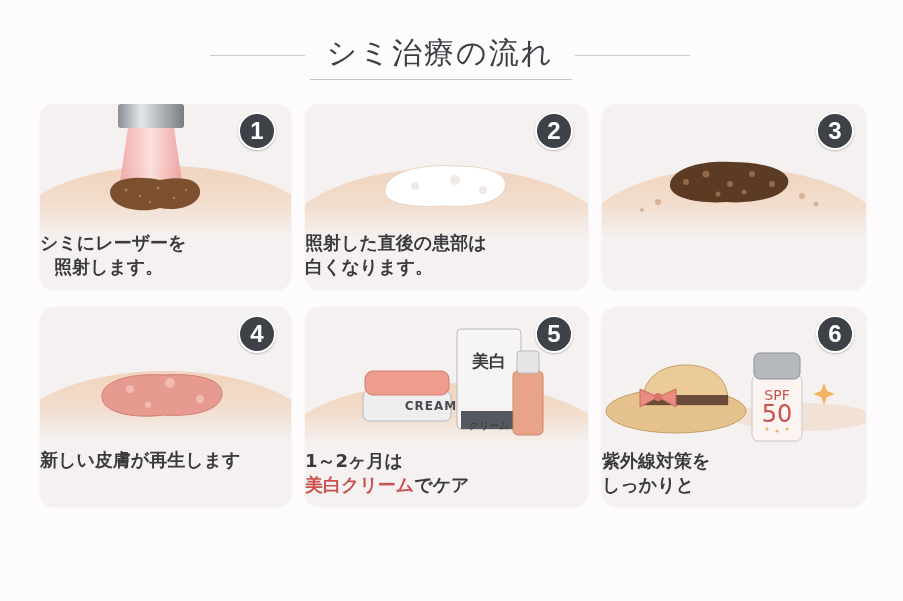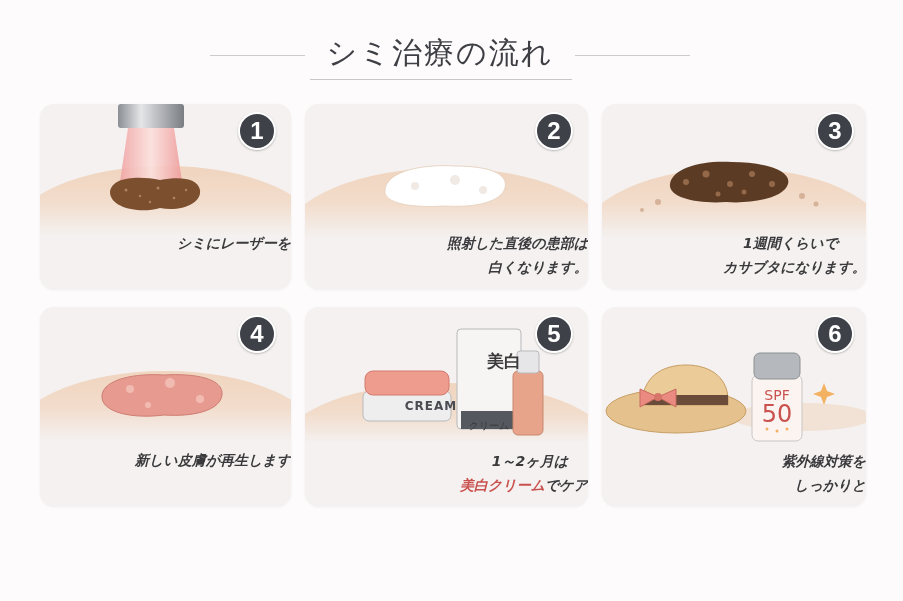--- a/index.html
+++ b/index.html
@@ -32,22 +32,22 @@
       overflow: hidden;
     }
     .badge {
       position: absolute; width: 38px; height: 38px; border-radius: 50%;
       background: #3e4148; border: 2px solid #ffffff;
       box-shadow: 0 1px 2px rgba(0,0,0,0.25);
       color: #ffffff; font-size: 24px; font-weight: bold; text-align: center;
       line-height: 34px; font-family: "Liberation Sans", "DejaVu Sans", sans-serif;
     }
     .caption {
-      position: absolute; left: 0; width: 100%; text-align: right;
-      font-size: 14px; line-height: 24px; color: #3a3a3c; font-weight: bold; font-style: italic;
+      position: absolute; left: 0; width: 100%; text-align: left;
+      font-size: 18px; line-height: 24px; color: #3a3a3c; font-weight: bold;
     }
     .caption .accent { color: #c9524f; }
     .skin {
       position: absolute; border-radius: 50% 50% 0 0 / 100% 100% 0 0;
       background: linear-gradient(180deg, #f0d5bf 0%, #f2dccb 50%, rgba(244,241,240,0) 100%);
     }
     svg { position: absolute; overflow: visible; }
   </style>
 </head>
 <body>
@@ -82,20 +82,21 @@
         <circle cx="100" cy="92" r="1.2"></circle>
         <circle cx="118" cy="84" r="1.5"></circle>
       <circle cx="134" cy="94" r="1.3"></circle>
         <circle cx="146" cy="86" r="1.2"></circle>
         <circle cx="110" cy="98" r="1.2"></circle>
     </g>
   </svg>
   <div class="badge" style="left:198px; top:8px;">1</div>
   <div class="caption" style="top:127px;">
     <div>シミにレーザーを</div>
+    <div style="padding-left:14px;">照射します。</div>
   </div>
 </div>
 
 <div class="card" style="left:305px; top:104px; width:283px; height:185px;">
   <div class="skin" style="left:-20px; top:64px; width:323px; height:70px;"></div>
   <svg width="283" height="185" style="left:0;top:0;">
     <path d="M80,86 C82,66 120,60 150,62 C180,62 204,68 200,84 C196,98 170,104 140,102 C108,104 78,100 80,86 Z" fill="#ffffff" stroke="#e9d5c4" stroke-width="1"></path>
     <g fill="#f0e9e4">
         <circle cx="110" cy="82" r="4"></circle>
         <circle cx="150" cy="76" r="5"></circle>
@@ -123,24 +124,20 @@
       <circle cx="142" cy="88" r="2.5"></circle>
     </g>
     <g fill="#c9a183" opacity="0.7">
       <circle cx="56" cy="98" r="3"></circle>
         <circle cx="200" cy="92" r="3"></circle>
         <circle cx="40" cy="106" r="2"></circle>
         <circle cx="214" cy="100" r="2.5"></circle>
     </g>
   </svg>
   <div class="badge" style="left:214px; top:8px;">3</div>
-  <div class="caption" style="top:127px;">
-    <div style="padding-right:28px;">1週間くらいで</div>
-    <div>カサブタになります。</div>
-  </div>
 </div>
 
 <div class="card" style="left:40px; top:307px; width:251px; height:199px;">
   <div class="skin" style="left:-30px; top:64px; width:311px; height:70px;"></div>
   <svg width="251" height="199" style="left:0;top:0;">
     <path d="M62,88 C64,72 96,66 124,68 C156,66 184,72 182,88 C180,104 152,110 124,108 C94,112 60,106 62,88 Z" fill="#e69a90" stroke="#cf7d72" stroke-width="1"></path>
     <g fill="#f5c4bb" opacity="0.8">
         <circle cx="90" cy="82" r="4"></circle>
         <circle cx="130" cy="76" r="5"></circle>
         <circle cx="160" cy="92" r="4"></circle>
@@ -161,21 +158,21 @@
     <rect x="60" y="64" width="84" height="24" rx="8" fill="#ee9c8e" stroke="#d27a6d"></rect>
 
     <rect x="152" y="22" width="64" height="100" rx="4" fill="#f6f5f3" stroke="#b9b9bd"></rect>
     <rect x="156" y="104" width="56" height="18" fill="#55585e"></rect>
 
     <rect x="208" y="64" width="30" height="64" rx="5" fill="#e8a48a" stroke="#c9876e"></rect>
     <rect x="212" y="44" width="22" height="22" rx="3" fill="#e6e6e8" stroke="#b9b9bd"></rect>
   </svg>
   <div style="position:absolute; left:58px; top:92px; width:88px; text-align:center; font-size:12px; color:#4a4c52; font-weight:bold; letter-spacing:1px;margin-left:24px;">CREAM</div>
   <div style="position:absolute; left:152px; top:44px; width:64px; text-align:center; color:#3a3a3c;">
-    <div style="font-size:17px; font-weight:bold; line-height:20px;text-align:right;">美白</div>
+    <div style="font-size:17px; font-weight:bold; line-height:20px;">美白</div>
     <div style="font-size:10px; line-height:14px;margin-top:48px;">クリーム</div>
   </div>
   <div class="badge" style="left:230px; top:8px;">5</div>
   <div class="caption" style="top:142px;">
     <div style="padding-right:20px;">1～2ヶ月は</div>
     <div>
       <span class="accent">美白クリーム</span><span>でケア</span>
     </div>
   </div>
 </div>

